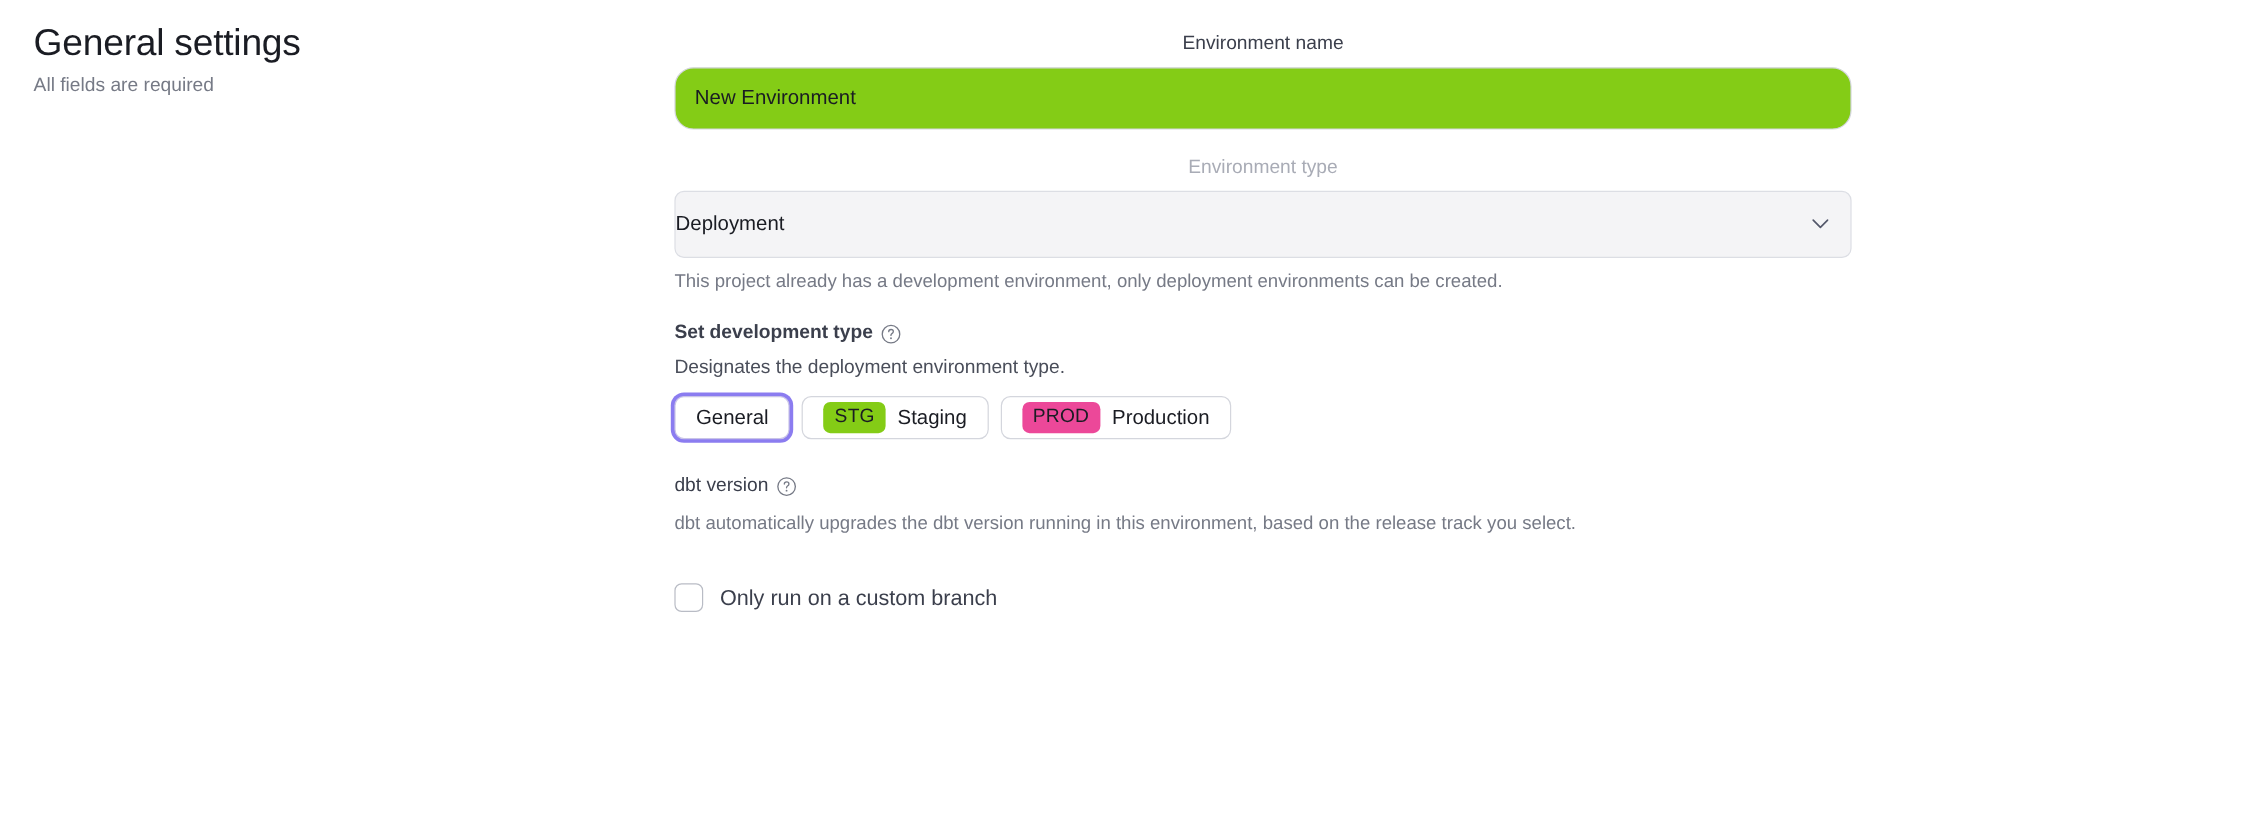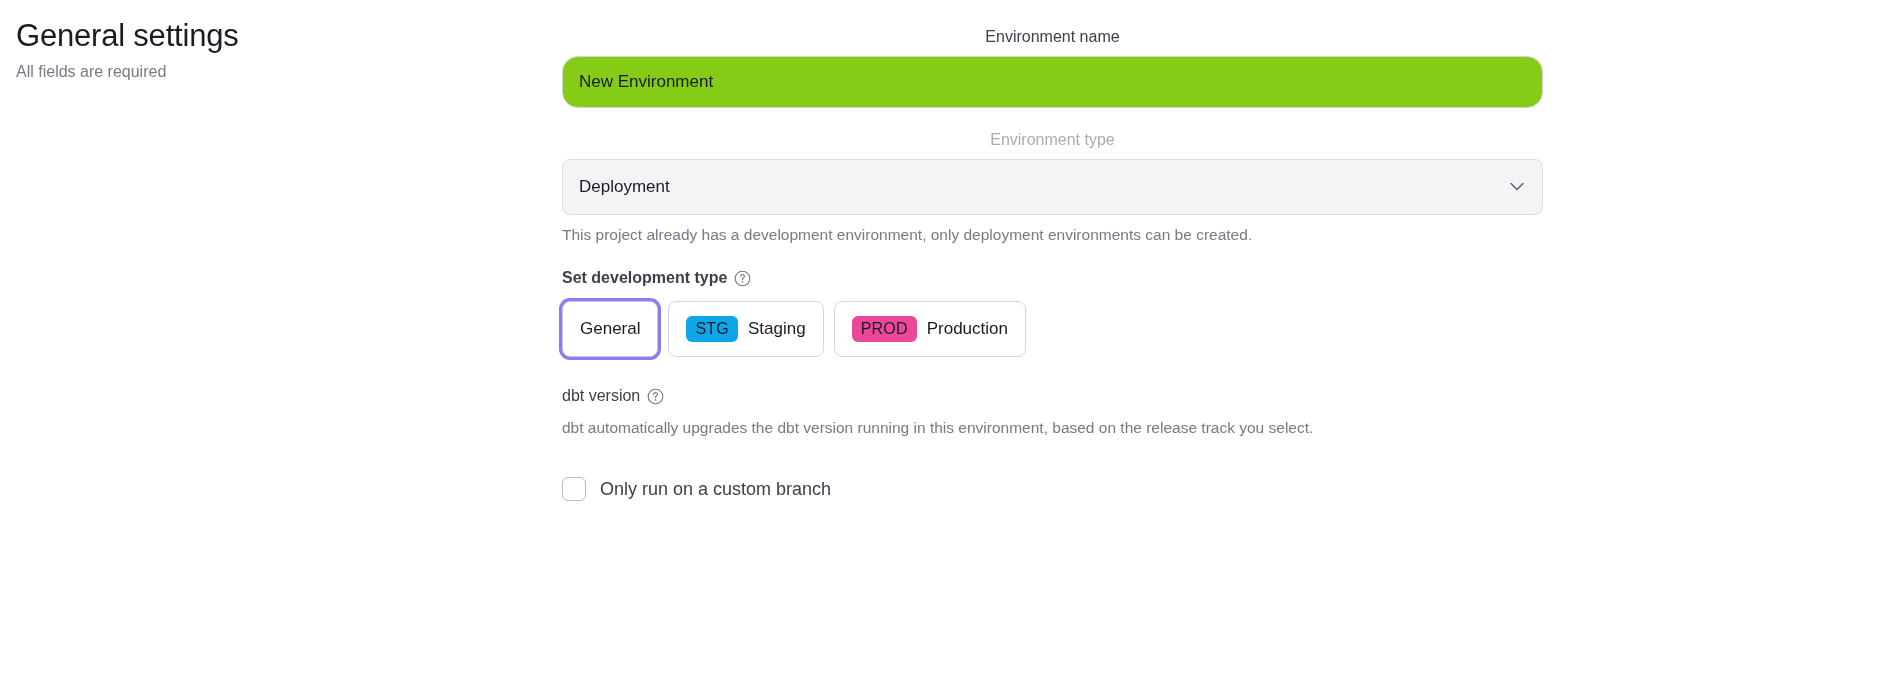--- a/index.html
+++ b/index.html
@@ -19,21 +19,21 @@
   .page {
     position: relative;
     width: 1890px;
     height: 678px;
     box-sizing: border-box;
   }
 
   
   .left-col {
     position: absolute;
-    left: 16px;
+    left: 28px;
     top: 16px;
     width: 500px;
   }
   .page-title {
     font-size: 31px;
     line-height: 40px;
     font-weight: 400;
     color: #1a1c23;
     letter-spacing: -0.2px;
     margin: 0;
@@ -88,21 +88,21 @@
   .select-box {
     position: relative;
     width: 100%;
     height: 56px;
     box-sizing: border-box;
     border: 1px solid #d4d6dd;
     border-radius: 8px;
     background: #ffffff;
     display: flex;
     align-items: center;
-    padding: 0 16px;
+    padding: 0 0;
     font-size: 17px;
     color: #1a1c23;
   }
   .select-box.disabled {
     background: #f4f4f6;
     border-color: #dcdee4;
   }
   .select-chevron {
     position: absolute;
     right: 18px;
@@ -144,21 +144,21 @@
     margin-top: 7px;
   }
 
   
   .type-options {
     display: flex;
     gap: 10px;
     margin-top: 12px;
   }
   .type-btn {
-    height: 56px;
+    height: 36px;
     box-sizing: border-box;
     border: 1px solid #d4d6dd;
     border-radius: 8px;
     background: #ffffff;
     display: flex;
     align-items: center;
     gap: 10px;
     padding: 0 17px;
     font-size: 17px;
     color: #1a1c23;
@@ -174,21 +174,21 @@
     align-items: center;
     justify-content: center;
     height: 26px;
     padding: 0 9px;
     border-radius: 6px;
     font-size: 16px;
     font-weight: 400;
     color: #1a1c23;
     letter-spacing: 0.2px;
   }
-  .badge.stg { background: #0ea5e9; }
+  .badge.stg { background: #84cc16; }
   .badge.prod { background: #ec4899; }
 
   
   .checkbox-row {
     display: flex;
     align-items: center;
     gap: 14px;
     margin-top: 38px;
   }
   .checkbox-box {
@@ -241,20 +241,21 @@
       <div class="label-row">
         <span class="field-label bold" style="margin-bottom:0;">Set development type</span>
         <span class="help-icon">
           <svg width="17" height="17" viewBox="0 0 17 17" fill="none" xmlns="http://www.w3.org/2000/svg">
             <circle cx="8.5" cy="8.5" r="7.3" stroke="#767a86" stroke-width="1.1"></circle>
             <path d="M6.6 6.4c0-1.05.85-1.8 1.95-1.8s1.9.72 1.9 1.7c0 .85-.5 1.25-1.2 1.7-.6.38-.78.68-.78 1.25v.3" stroke="#767a86" stroke-width="1.1" stroke-linecap="round"></path>
             <circle cx="8.48" cy="11.9" r="0.78" fill="#767a86"></circle>
           </svg>
         </span>
       </div>
+      <div class="sub-desc">Designates the deployment environment type.</div>
 
       <div class="type-options">
         <button class="type-btn focused">
           <span>General</span>
         </button>
 
         <button class="type-btn">
           <span class="badge stg">STG</span>
           <span>Staging</span>
         </button>

